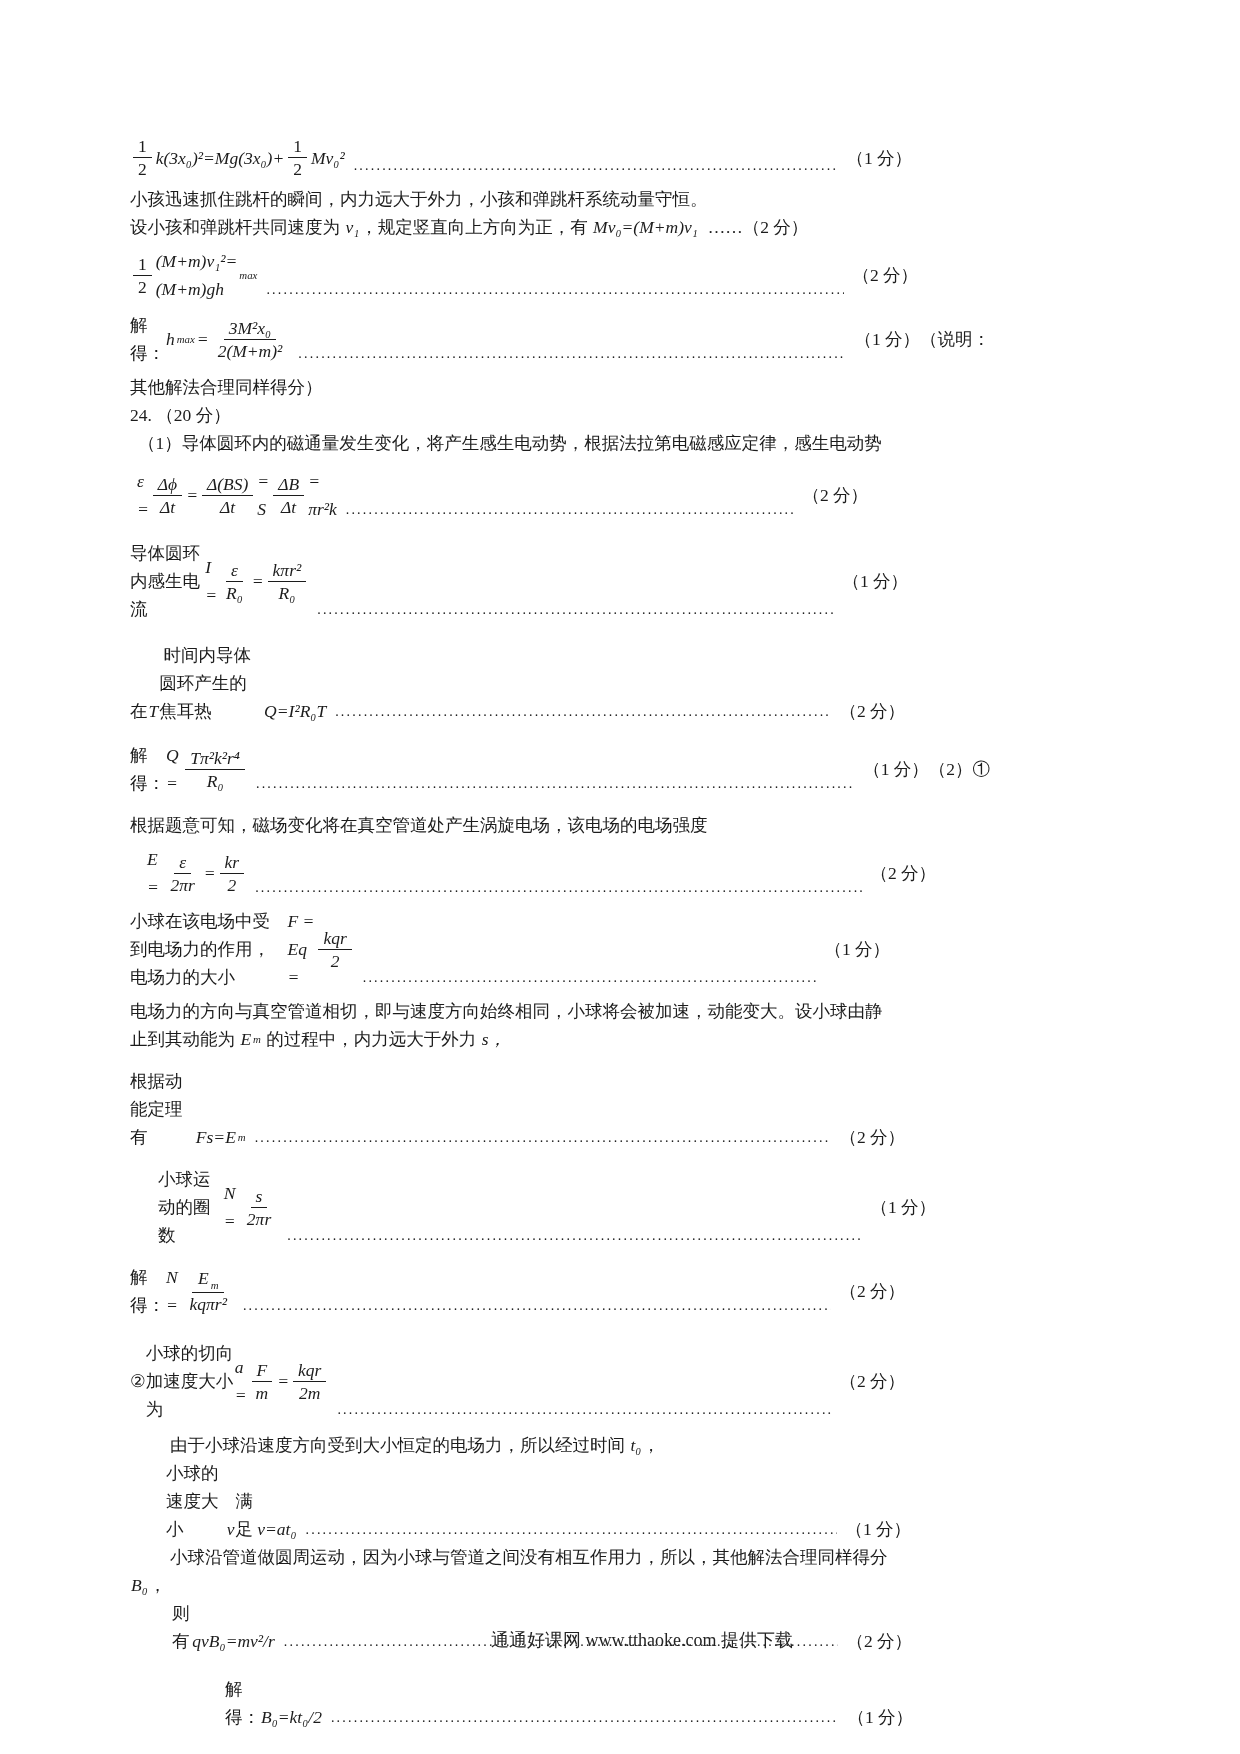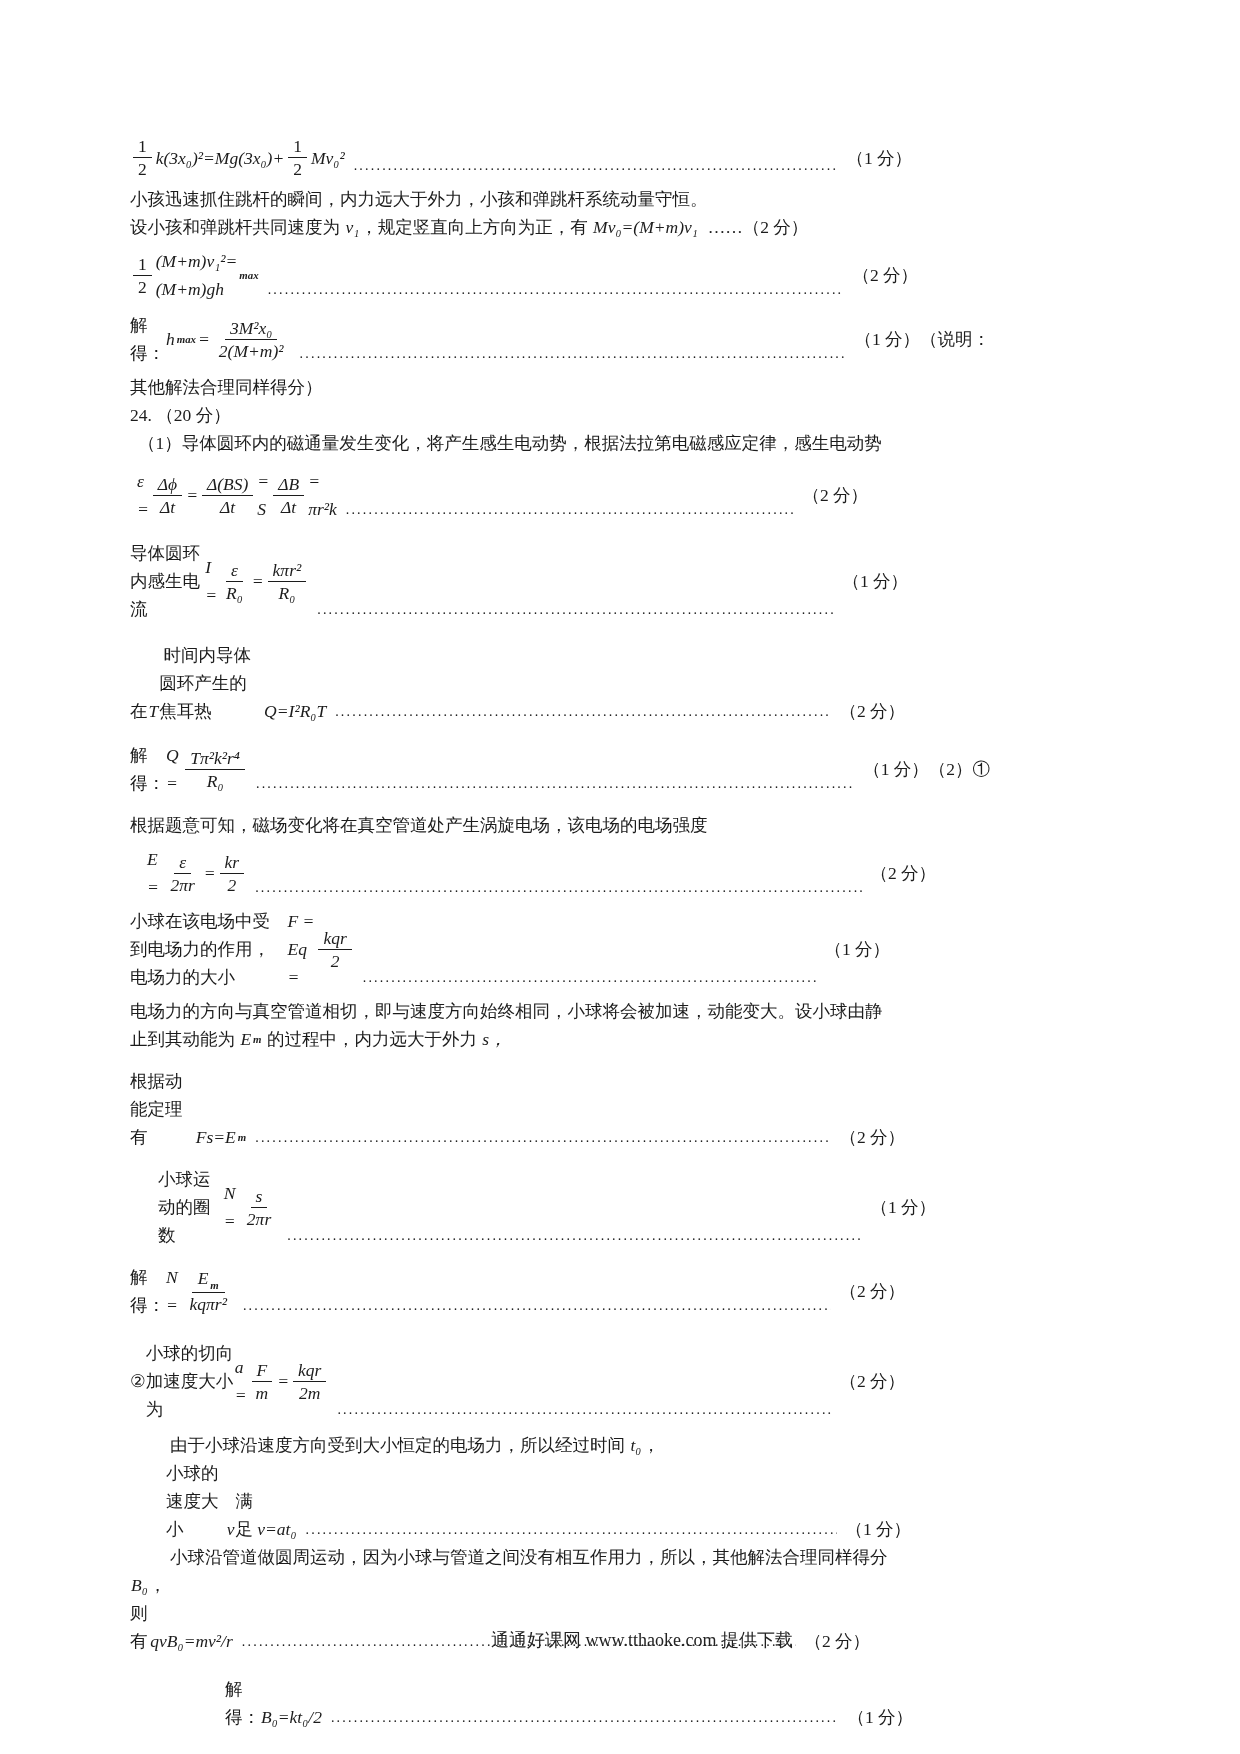--- a/index.html
+++ b/index.html
@@ -10,21 +10,21 @@
   .math{font-style:italic;white-space:pre-wrap;padding:0 1px;}
   .frac{display:inline-flex;flex-direction:column;align-items:center;vertical-align:middle;
         margin:0 3px;line-height:1.15;}
   .frac .num{padding:0 5px 1px;border-bottom:1.4px solid #1c1c1c;display:inline-block;}
   .frac .den{padding:1px 5px 0;display:inline-block;}
   .fline{display:flex;align-items:center;}
   .tline{display:flex;align-items:flex-end;}
   .dots{flex:1 1 auto;overflow:hidden;white-space:nowrap;letter-spacing:2.2px;
         font-size:14px;margin:0 8px;align-self:flex-end;line-height:26px;}
   .score{white-space:nowrap;}
-  sub{font-size:0.62em;font-weight:bold;}
+  sub{font-size:0.62em;}
   .mt6{margin-top:6px}.mt8{margin-top:8px}.mt10{margin-top:10px}.mt14{margin-top:14px}
   .mt16{margin-top:16px}.mt18{margin-top:18px}.mt20{margin-top:20px}
   .footer{position:absolute;left:0;top:1628px;width:1240px;text-align:center;font-size:18px;color:#222;padding-left:22px;}
 </style>
 </head>
 <body>
 
 <div class="page">
   <div class="content">
 
@@ -240,21 +240,21 @@
       <span class="score">（1 分）</span>
     </div>
 
     <div class="zh" style="margin-left:40px">小球沿管道做圆周运动，因为小球与管道之间没有相互作用力，所以，其他解法合理同样得分</div>
 
     <div class="tline">
       <span class="math">B₀</span>
       <span class="zh">，</span>
     </div>
 
-    <div class="tline" style="width:740px;">
+    <div class="tline" style="width:740px;margin-left:42px">
       <span class="zh">则有 </span>
       <span class="math">qvB₀=mv²/r</span>
       <span class="dots">......................................................................................................................................................................................................</span>
       <span class="score">（2 分）</span>
     </div>
 
     <div class="tline mt20" style="width:688px;margin-left:95px">
       <span class="zh">解得：</span>
       <span class="math">B₀=kt₀/2</span>
       <span class="dots">......................................................................................................................................................................................................</span>

